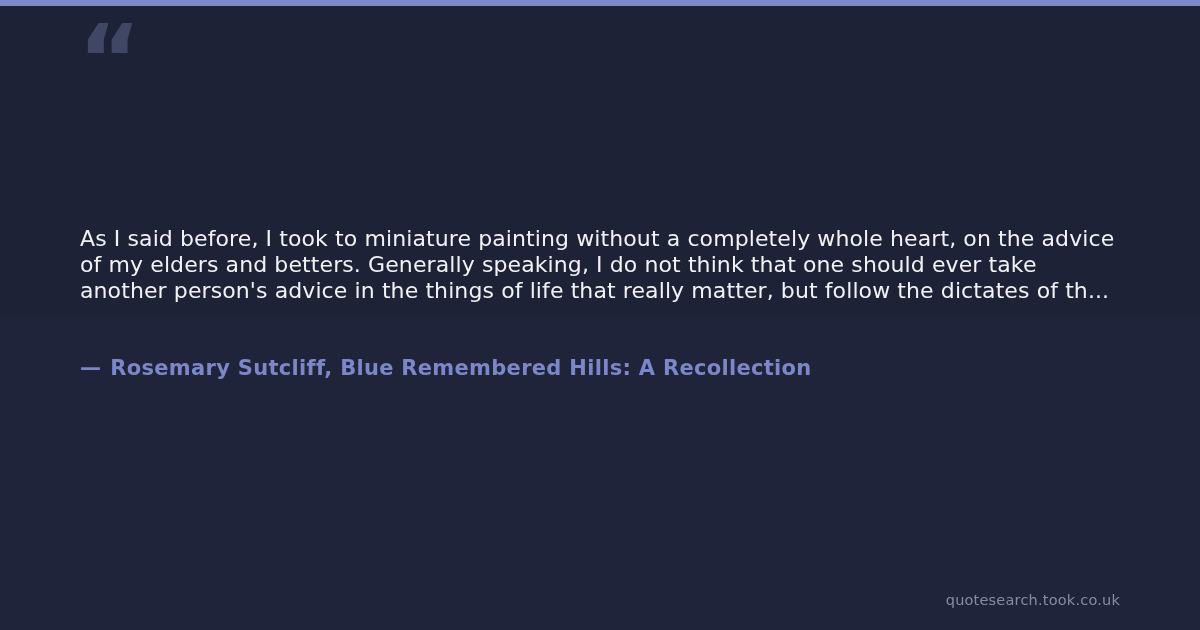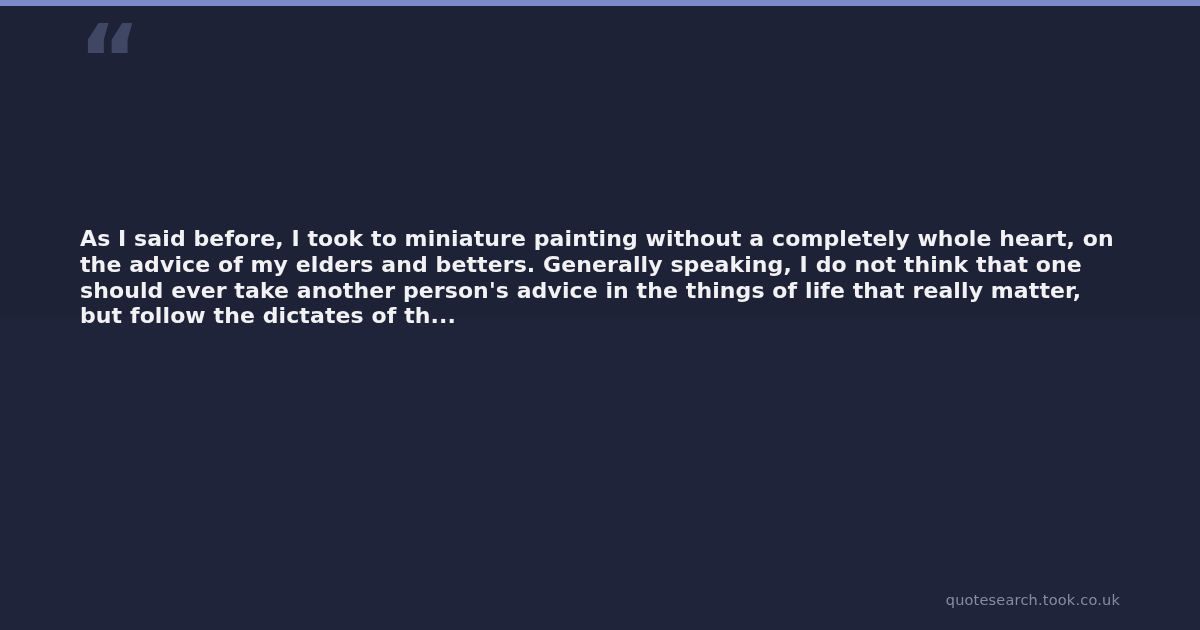--- a/index.html
+++ b/index.html
@@ -75,21 +75,21 @@
   }
 
   .quote-text {
     position: absolute;
     left: 80px;
     top: 226px;
     width: 1035px;
     color: #f2f2f5;
     font-size: 22px;
     line-height: 25.8px;
-    font-weight: 700;
+    font-weight: 400;
     letter-spacing: 0.1px;
   }
 
   .attribution {
     position: absolute;
     left: 80px;
     top: 355px;
     color: #7b87c8;
     font-size: 21px;
     font-weight: 700;
@@ -121,17 +121,20 @@
 
   <div class="band band-a"></div>
   <div class="band band-b"></div>
 
   <div class="content">
 
     <div class="quote-mark">“</div>
 
     <div class="quote-text">As I said before, I took to miniature painting without a completely whole heart, on the advice of my elders and betters. Generally speaking, I do not think that one should ever take another person's advice in the things of life that really matter, but follow the dictates of th...</div>
 
+    <div class="attribution">
+      <span class="dash">—</span><span><span>Rosemary Sutcliff</span><span>, </span><span>Blue Remembered Hills: A Recollection</span></span>
+    </div>
 
     <div class="footer-url">quotesearch.took.co.uk</div>
 
   </div>
 </div>
 
 </body></html>

